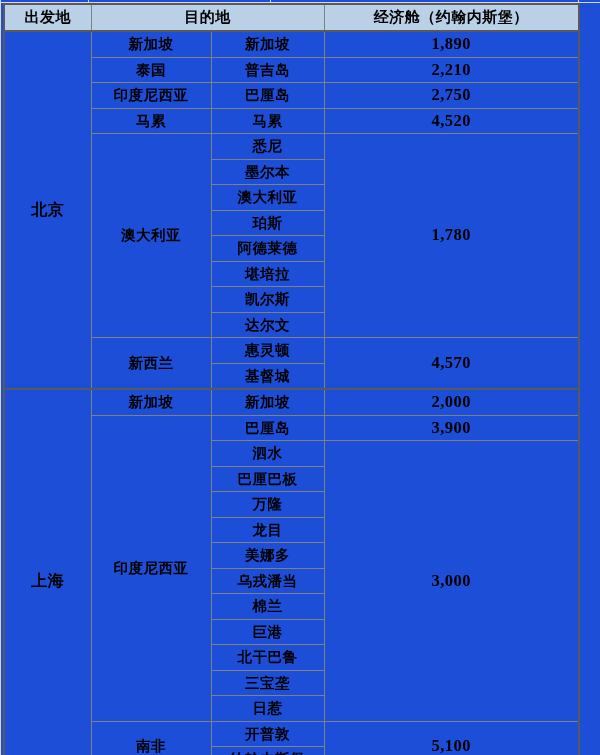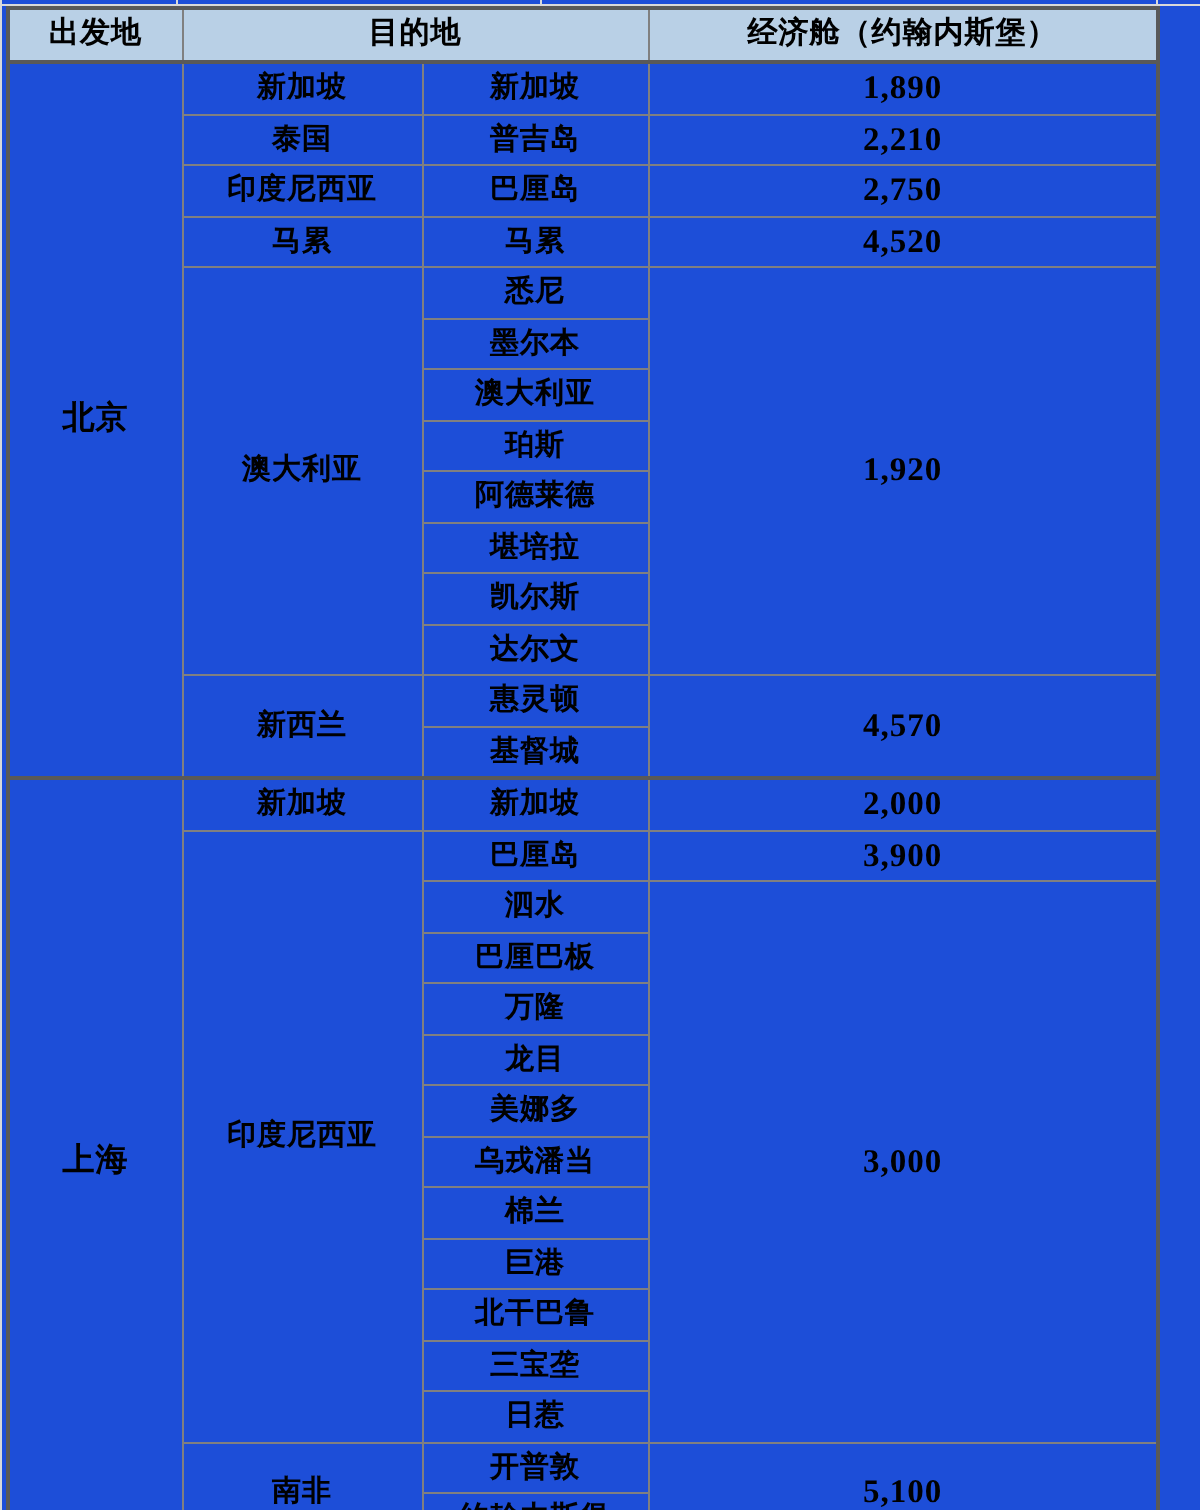--- a/index.html
+++ b/index.html
@@ -127,21 +127,21 @@
           <td class="price outer-right" rowspan="1">2,750</td>
         </tr>
         <tr>
           <td rowspan="1">马累</td>
           <td>马累</td>
           <td class="price outer-right" rowspan="1">4,520</td>
         </tr>
         <tr>
           <td rowspan="8">澳大利亚</td>
           <td>悉尼</td>
-          <td class="price outer-right" rowspan="8">1,920</td>
+          <td class="price outer-right" rowspan="8">1,780</td>
         </tr>
         <tr>
           <td>墨尔本</td>
         </tr>
         <tr>
           <td>澳大利亚</td>
         </tr>
         <tr>
           <td>珀斯</td>
         </tr>

